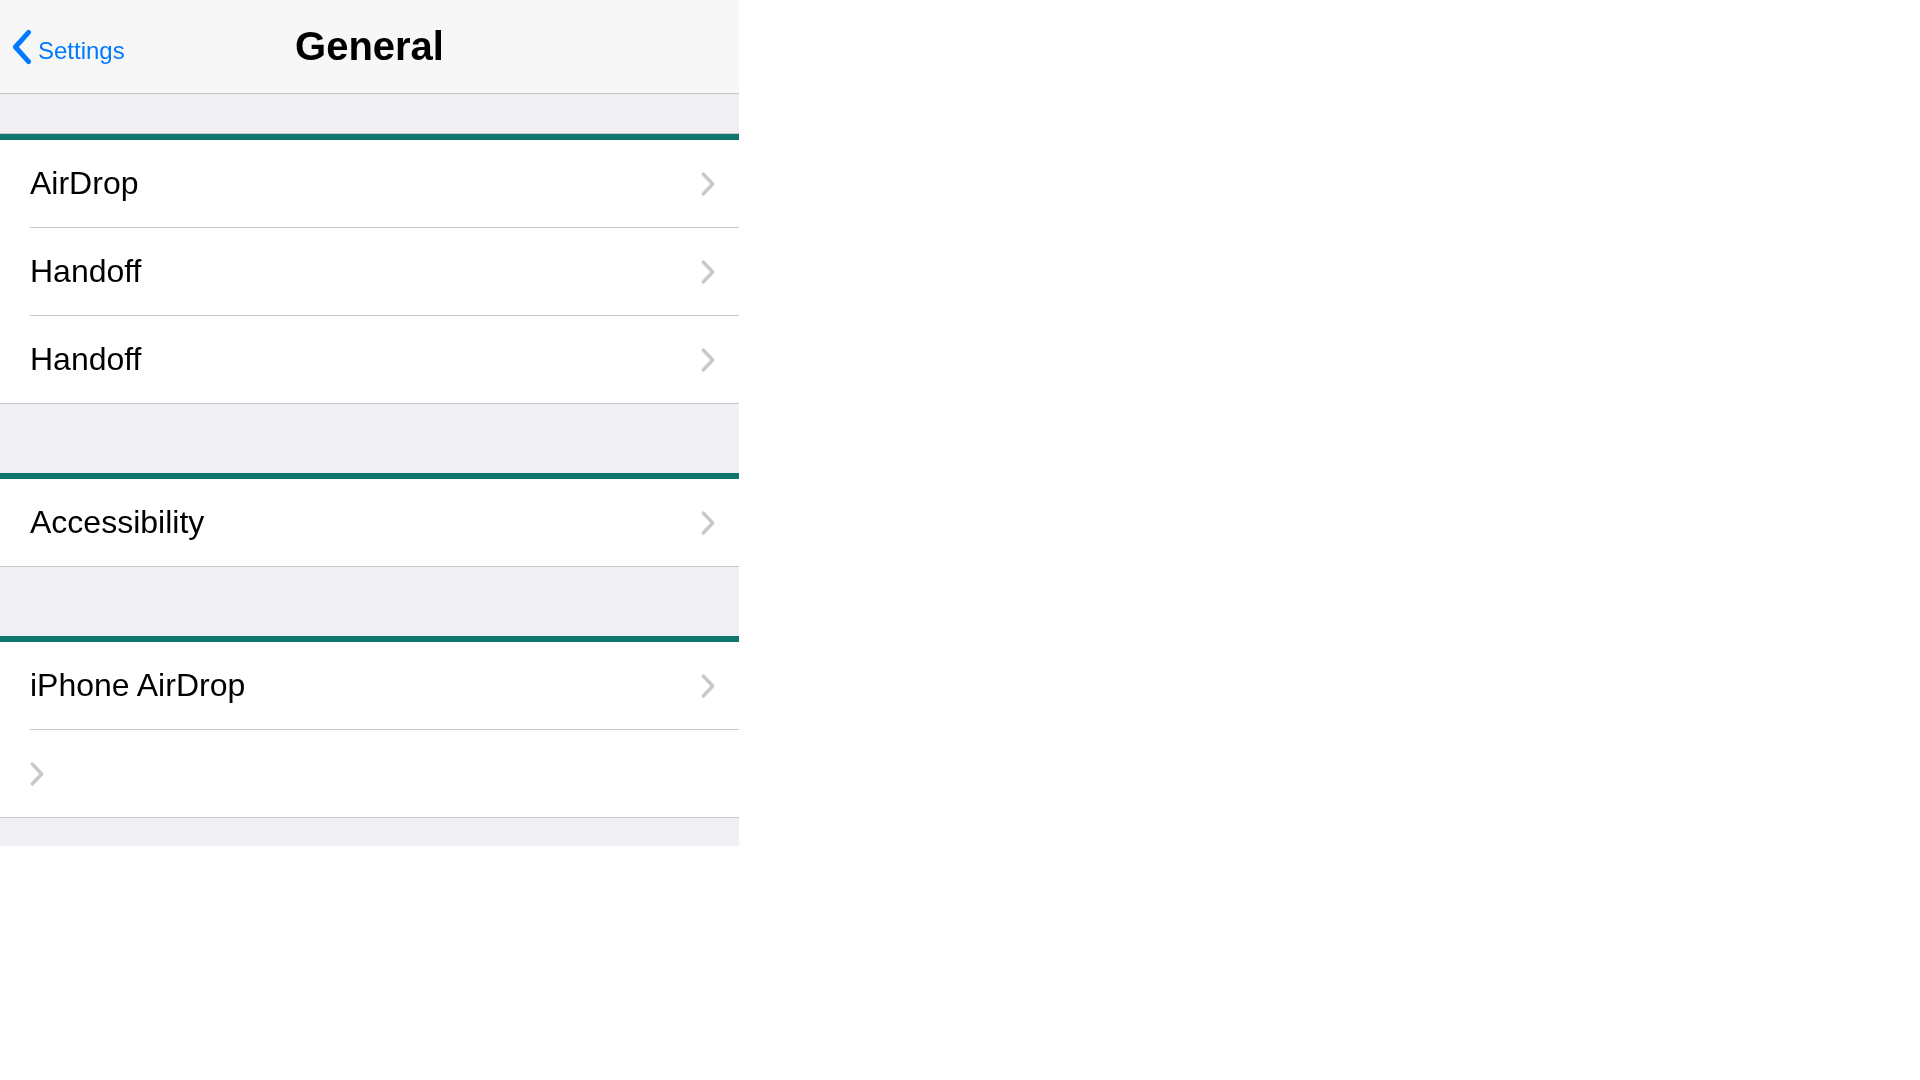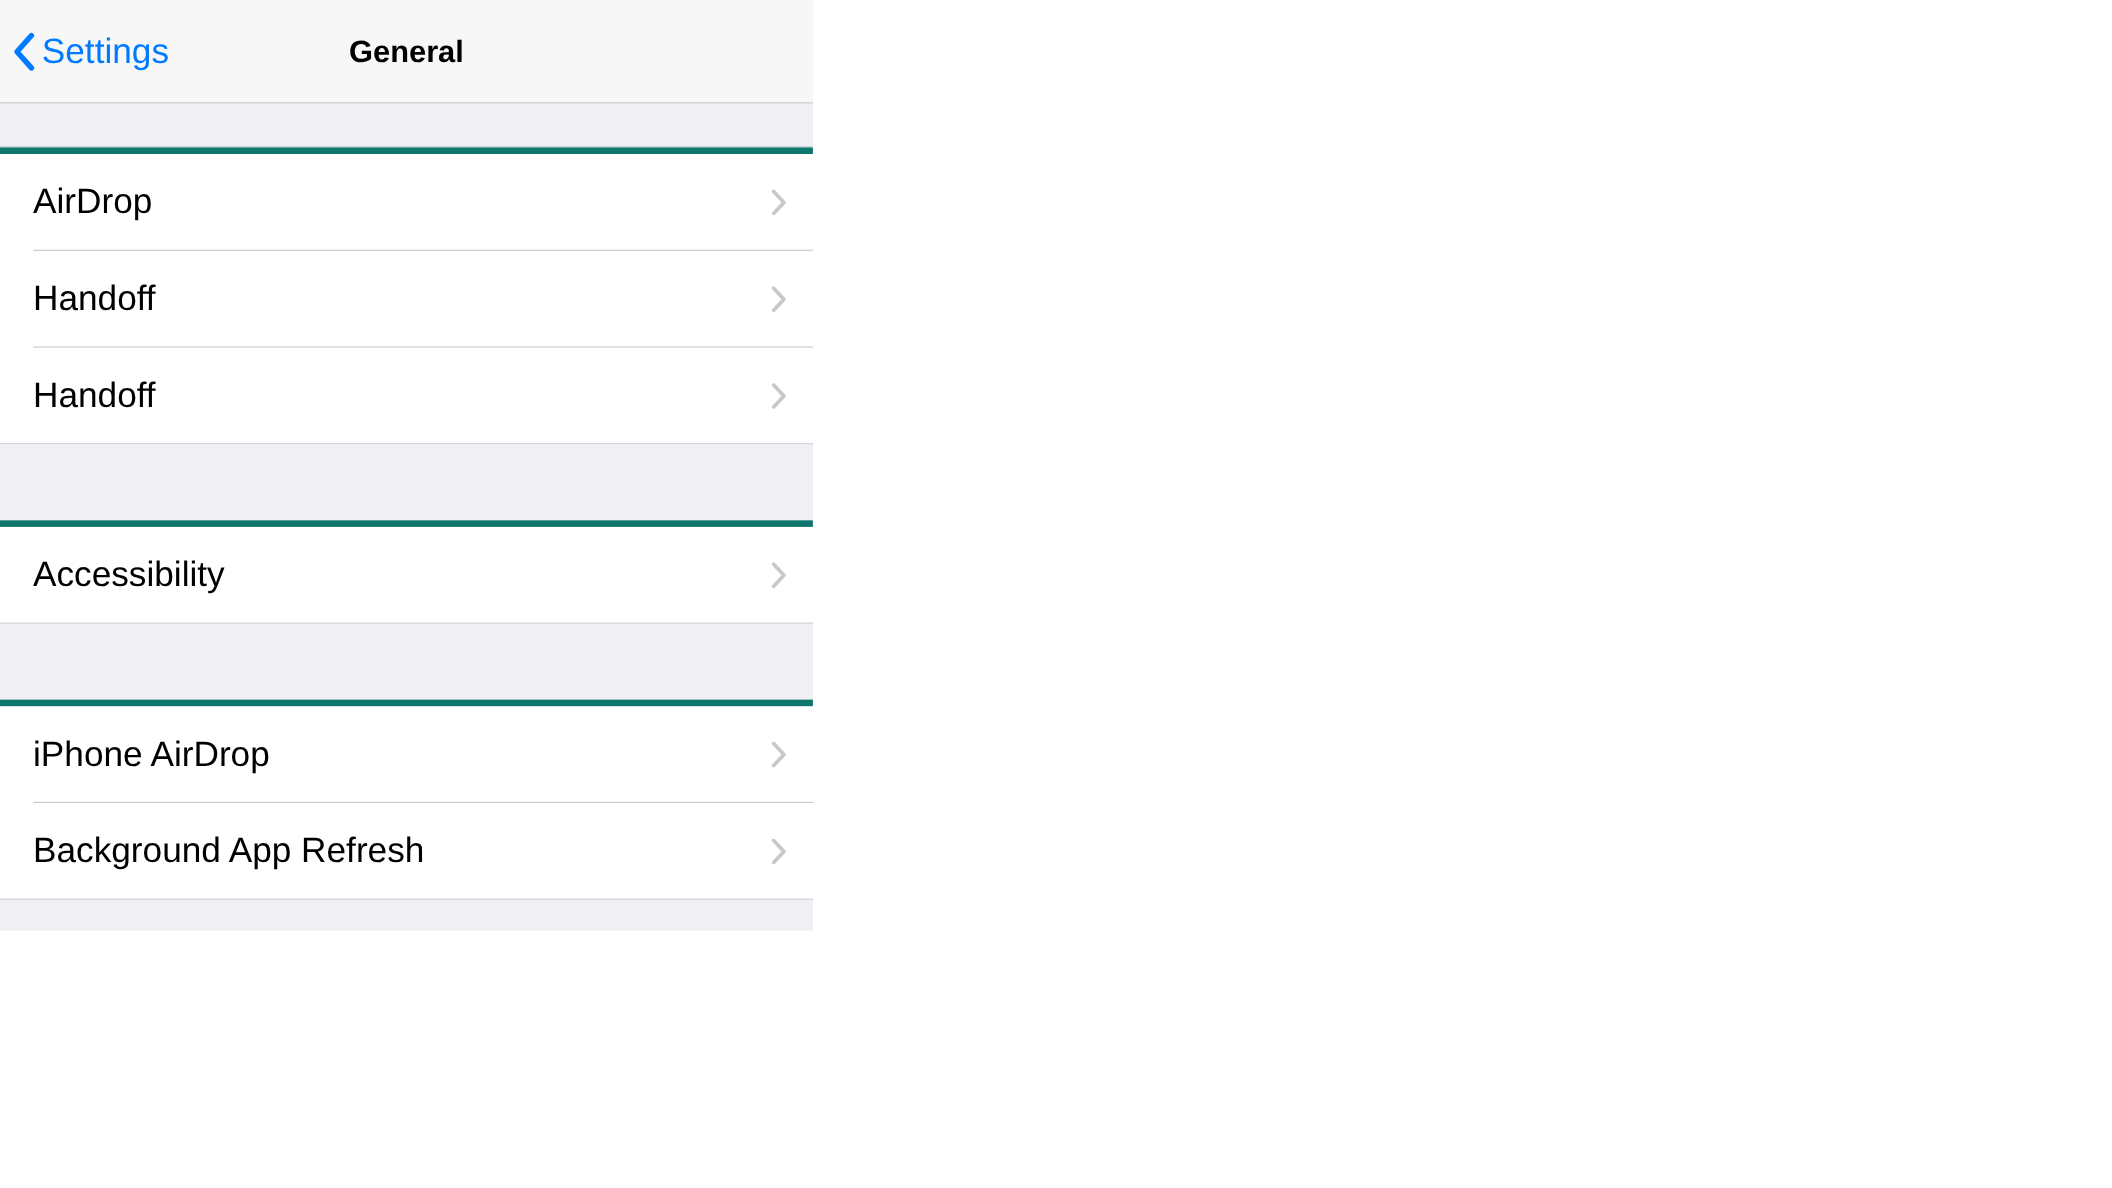--- a/index.html
+++ b/index.html
@@ -25,37 +25,37 @@
       background: #f7f7f8;
       border-bottom: 1px solid #c8c7cc;
       display: flex;
       align-items: center;
       position: relative;
     }
     .back-button {
       display: flex;
       align-items: flex-end;
       color: #007aff;
-      font-size: 32px;
+      font-size: 24px;
       font-weight: 400;
       padding-left: 12px;
       cursor: pointer;
       z-index: 2;
     }
     .back-chevron {
       width: 20px;
       height: 36px;
       margin-right: 6px;
     }
     .nav-title {
       position: absolute;
       left: 0;
       right: 0;
       text-align: center;
-      font-size: 28px;
+      font-size: 40px;
       font-weight: 600;
       color: #000;
       pointer-events: none;
     }
     .spacer {
       height: 40px;
       background: #efeff4;
       border-bottom: 1px solid #c8c7cc;
     }
     .group {
@@ -143,21 +143,20 @@
       <div class="spacer-group" style="height: 69px; background: rgb(239, 239, 244);"></div>
       <div class="group">
         <div class="row">
           <span class="row-label">iPhone AirDrop</span>
           <svg class="row-chevron" viewBox="0 0 10 18">
             <polyline points="1.5,1.5 8.5,9 1.5,16.5" fill="none" stroke="#c7c7cc" stroke-width="2.5" stroke-linecap="round" stroke-linejoin="round"></polyline>
           </svg>
         </div>
         <div class="separator"></div>
         <div class="row">
-          <span class="row-label">Background App Refresh</span>
           <svg class="row-chevron" viewBox="0 0 10 18">
             <polyline points="1.5,1.5 8.5,9 1.5,16.5" fill="none" stroke="#c7c7cc" stroke-width="2.5" stroke-linecap="round" stroke-linejoin="round"></polyline>
           </svg>
         </div>
       </div>
       <div style="height: 28px; background: rgb(239, 239, 244);"></div>
     </div>
 
 </div>
 

